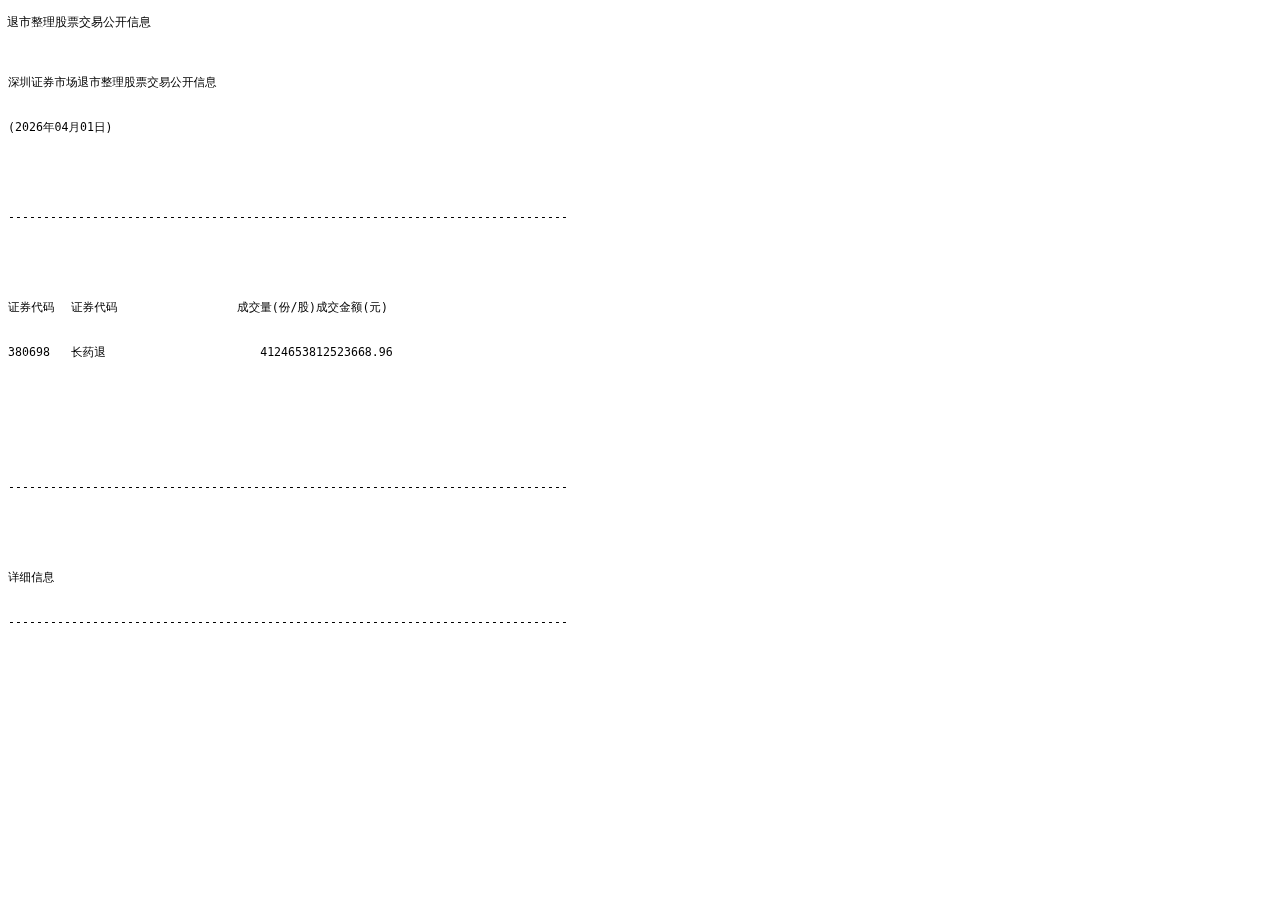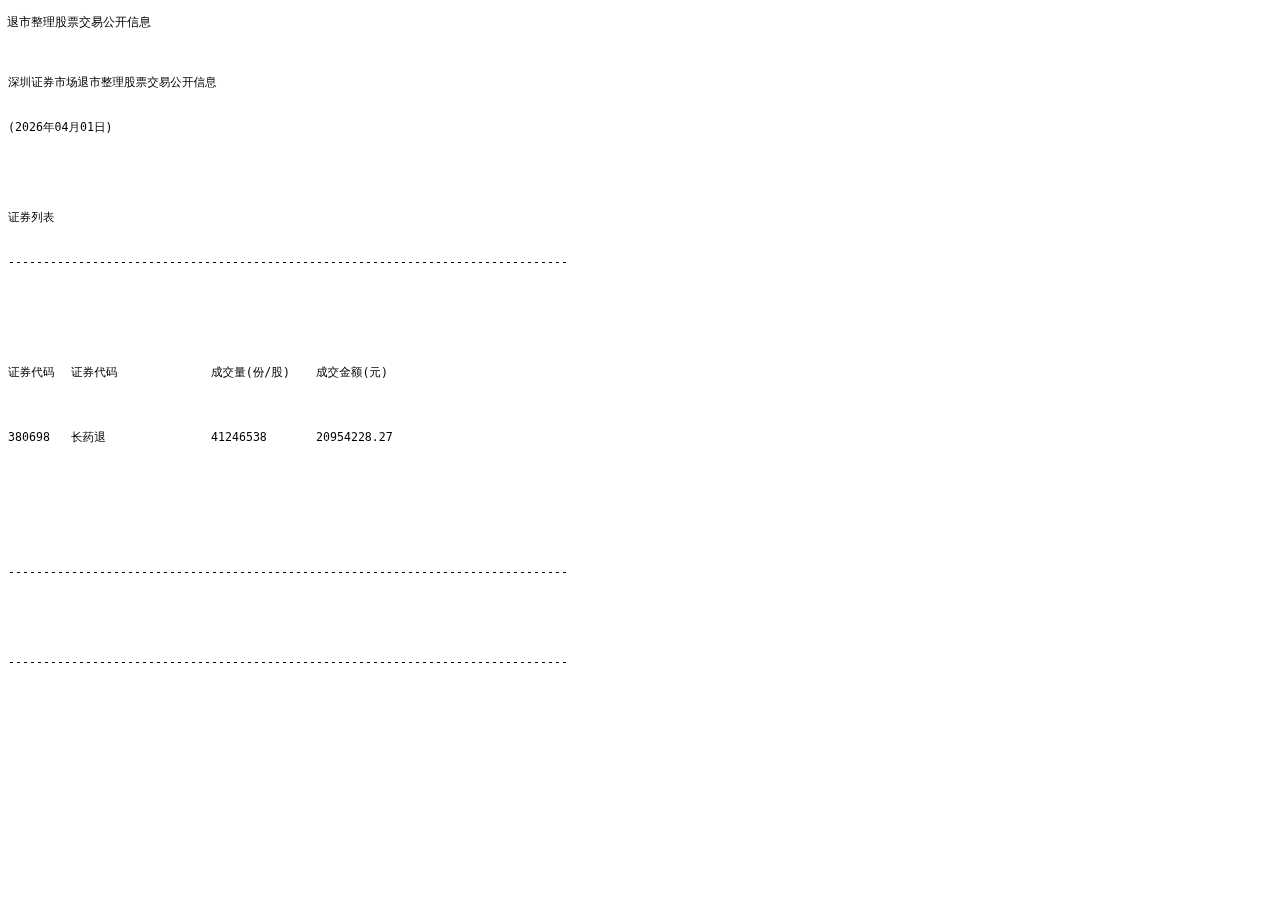--- a/index.html
+++ b/index.html
@@ -12,57 +12,57 @@
   .doc {
     position: absolute; left: 8px; top: 45px;
     font-family: "DejaVu Sans Mono", monospace;
     font-size: 11.6px; line-height: 15px;
     white-space: pre; margin: 0;
   }
   .line { display: block; height: 15px; white-space: pre; }
   .center { text-align: left; width: 574px; }
   .sep { overflow: hidden; width: 560px; letter-spacing: 0; }
   .sep::before { content: "--------------------------------------------------------------------------------"; letter-spacing: 0.02px; }
-  .row { display: flex; height: 15px; margin-top: 20px; }
+  .row { display: flex; height: 15px; }
   .c-code { width: 63px; }
   .c-name { width: 140px; }
-  .c-vol { width: 105px; }
+  .c-vol { width: 105px; text-align: right; }
   .c-amt { width: 126px; text-align: left; }
   .blank { height: 15px; }
 </style>
 </head>
 <body>
 
 <h1 class="page-title">退市整理股票交易公开信息</h1>
 
 <div class="doc">
   <span class="line center">深圳证券市场退市整理股票交易公开信息</span>
   <span class="line center">(2026年04月01日)</span>
   <span class="line blank"></span>
-  <span class="line">证券列表</span>
   <span class="line sep"></span>
 
   <div>
     <div class="row">
       <span class="c-code">证券代码</span>
       <span class="c-name">证券代码</span>
       <span class="c-vol">成交量(份/股)</span>
       <span class="c-amt">成交金额(元)</span>
     </div>
     <div class="row">
       <span class="c-code">380698</span>
       <span class="c-name">长药退</span>
       <span class="c-vol">41246538</span>
-      <span class="c-amt">20954228.27</span>
+      <span class="c-amt">12523668.96</span>
     </div>
   </div>
 
   <span class="line blank"></span>
   <span class="line sep"></span>
   <span class="line blank"></span>
+  <span class="line">详细信息</span>
   <span class="line sep"></span>
   <span class="line blank"></span>
   <span class="line blank"></span>
 
   
   <div>
     
     
     
     

